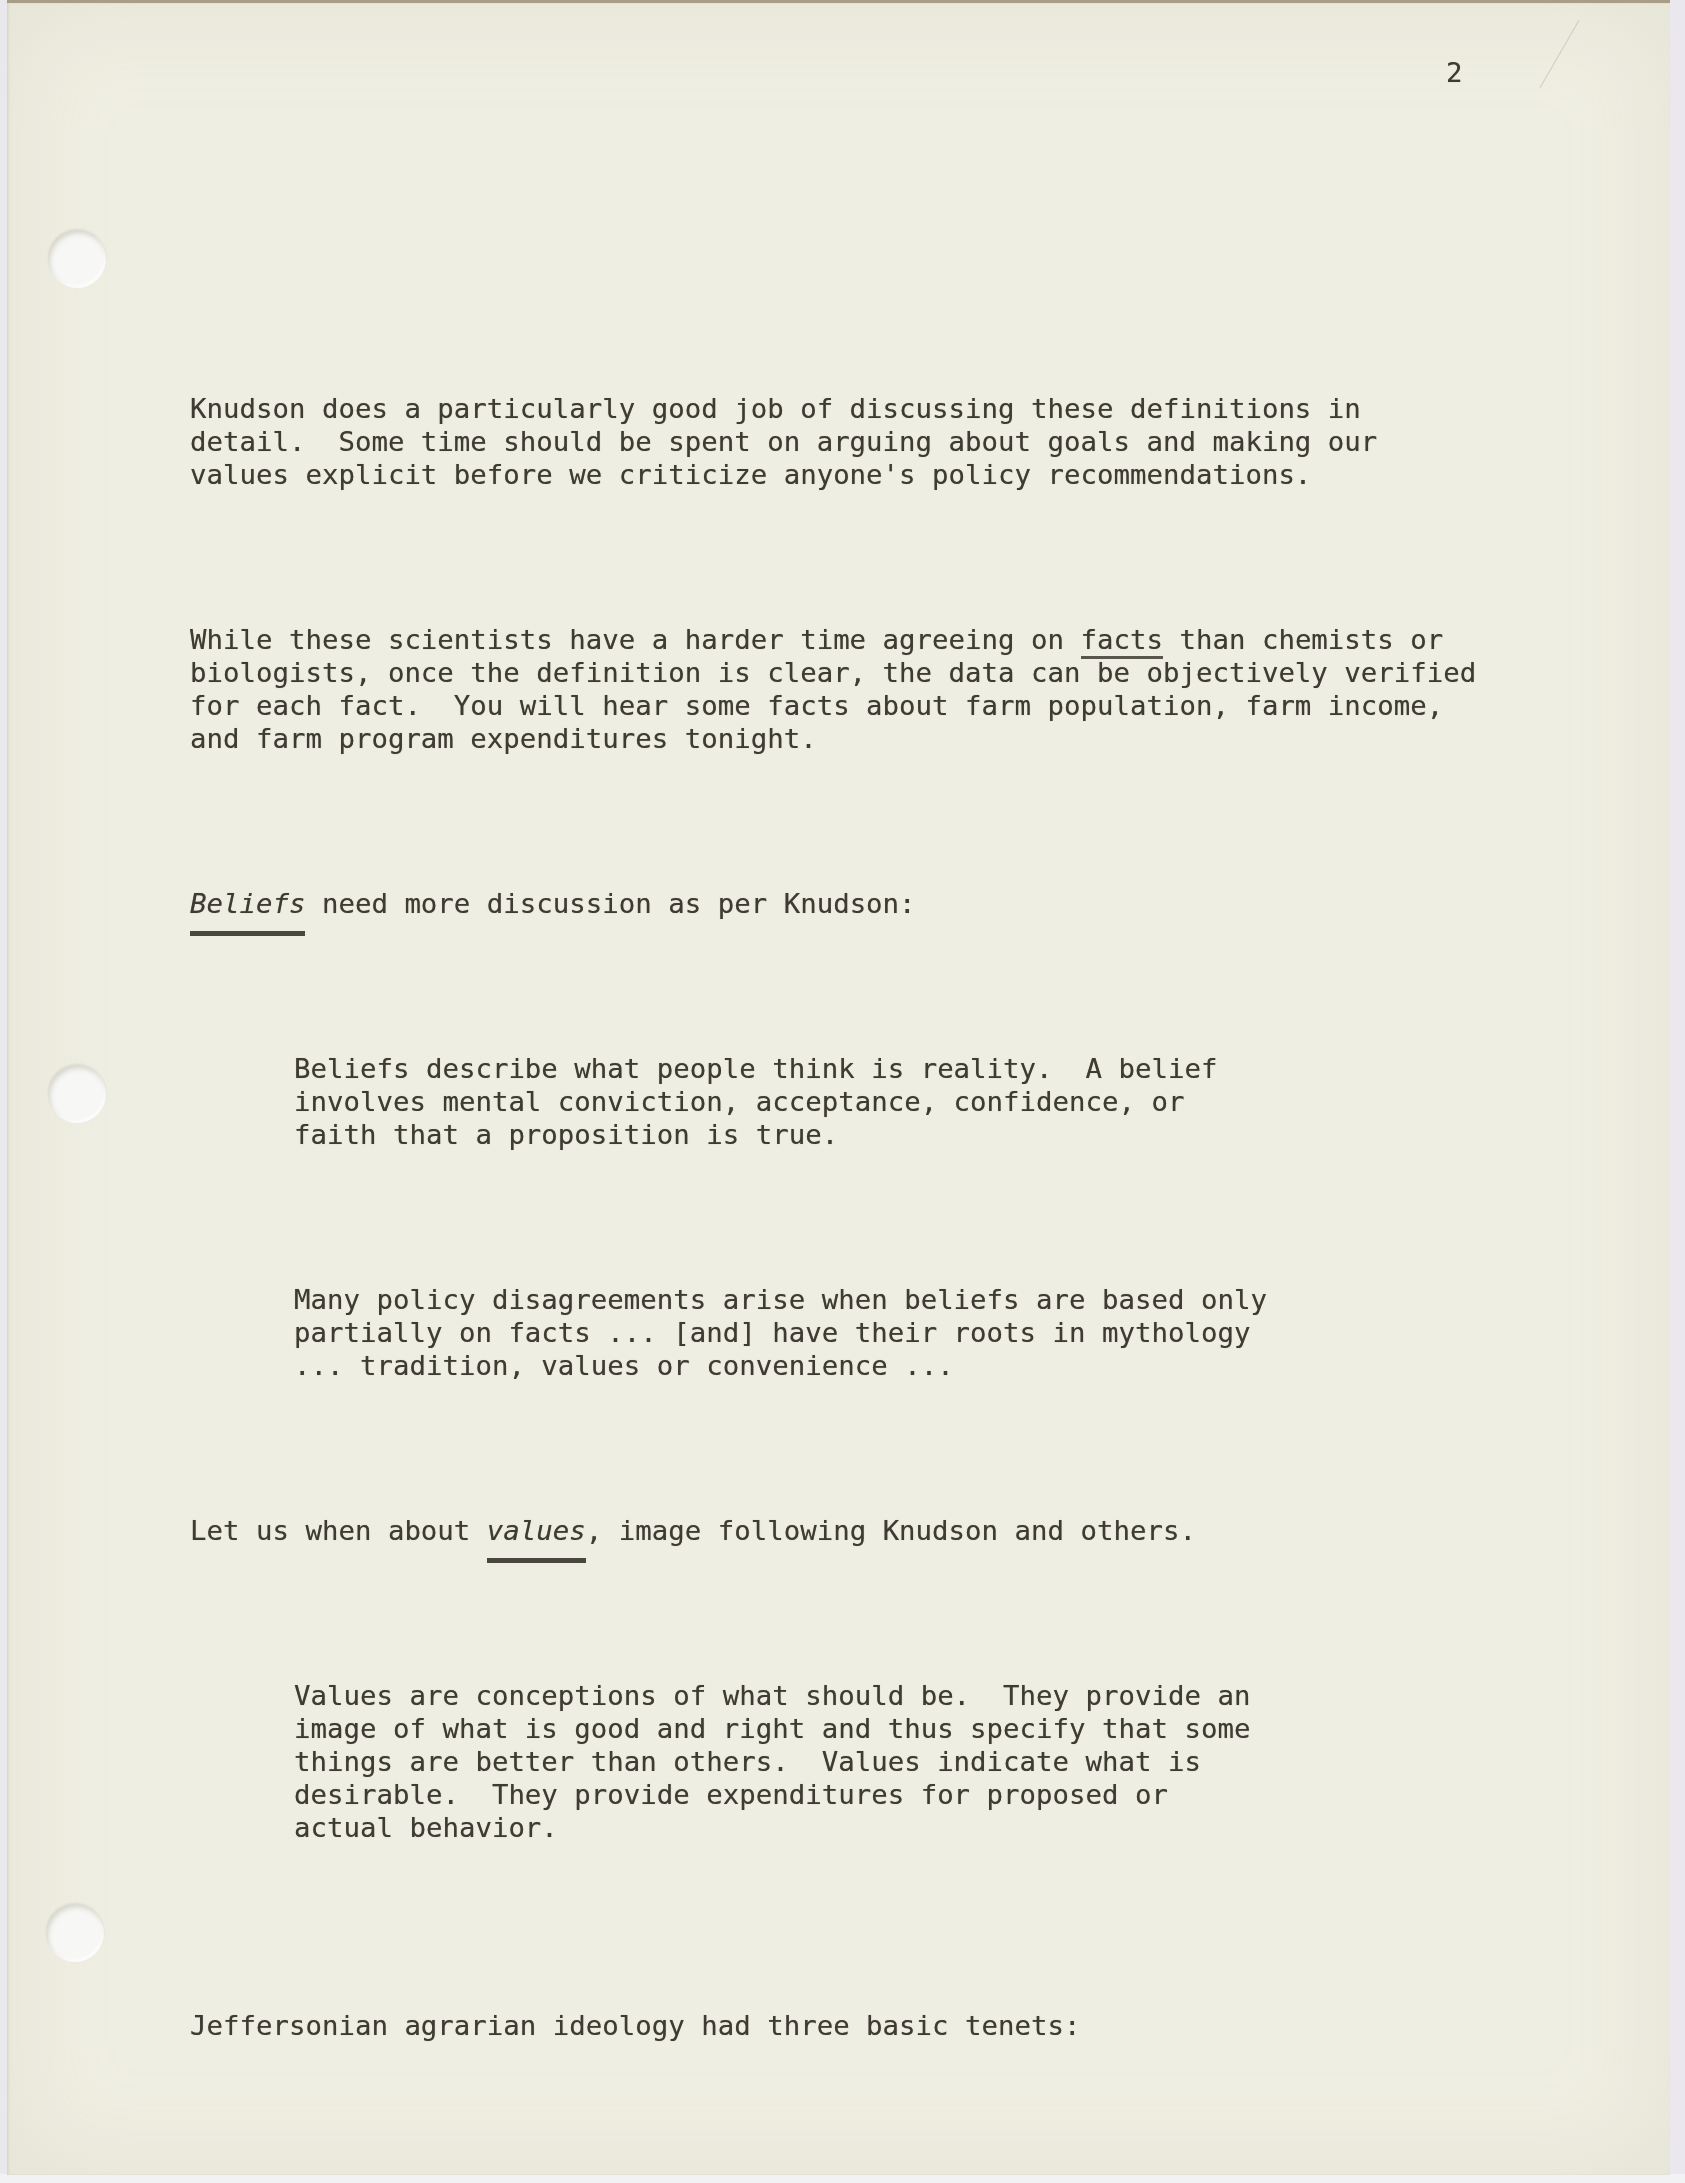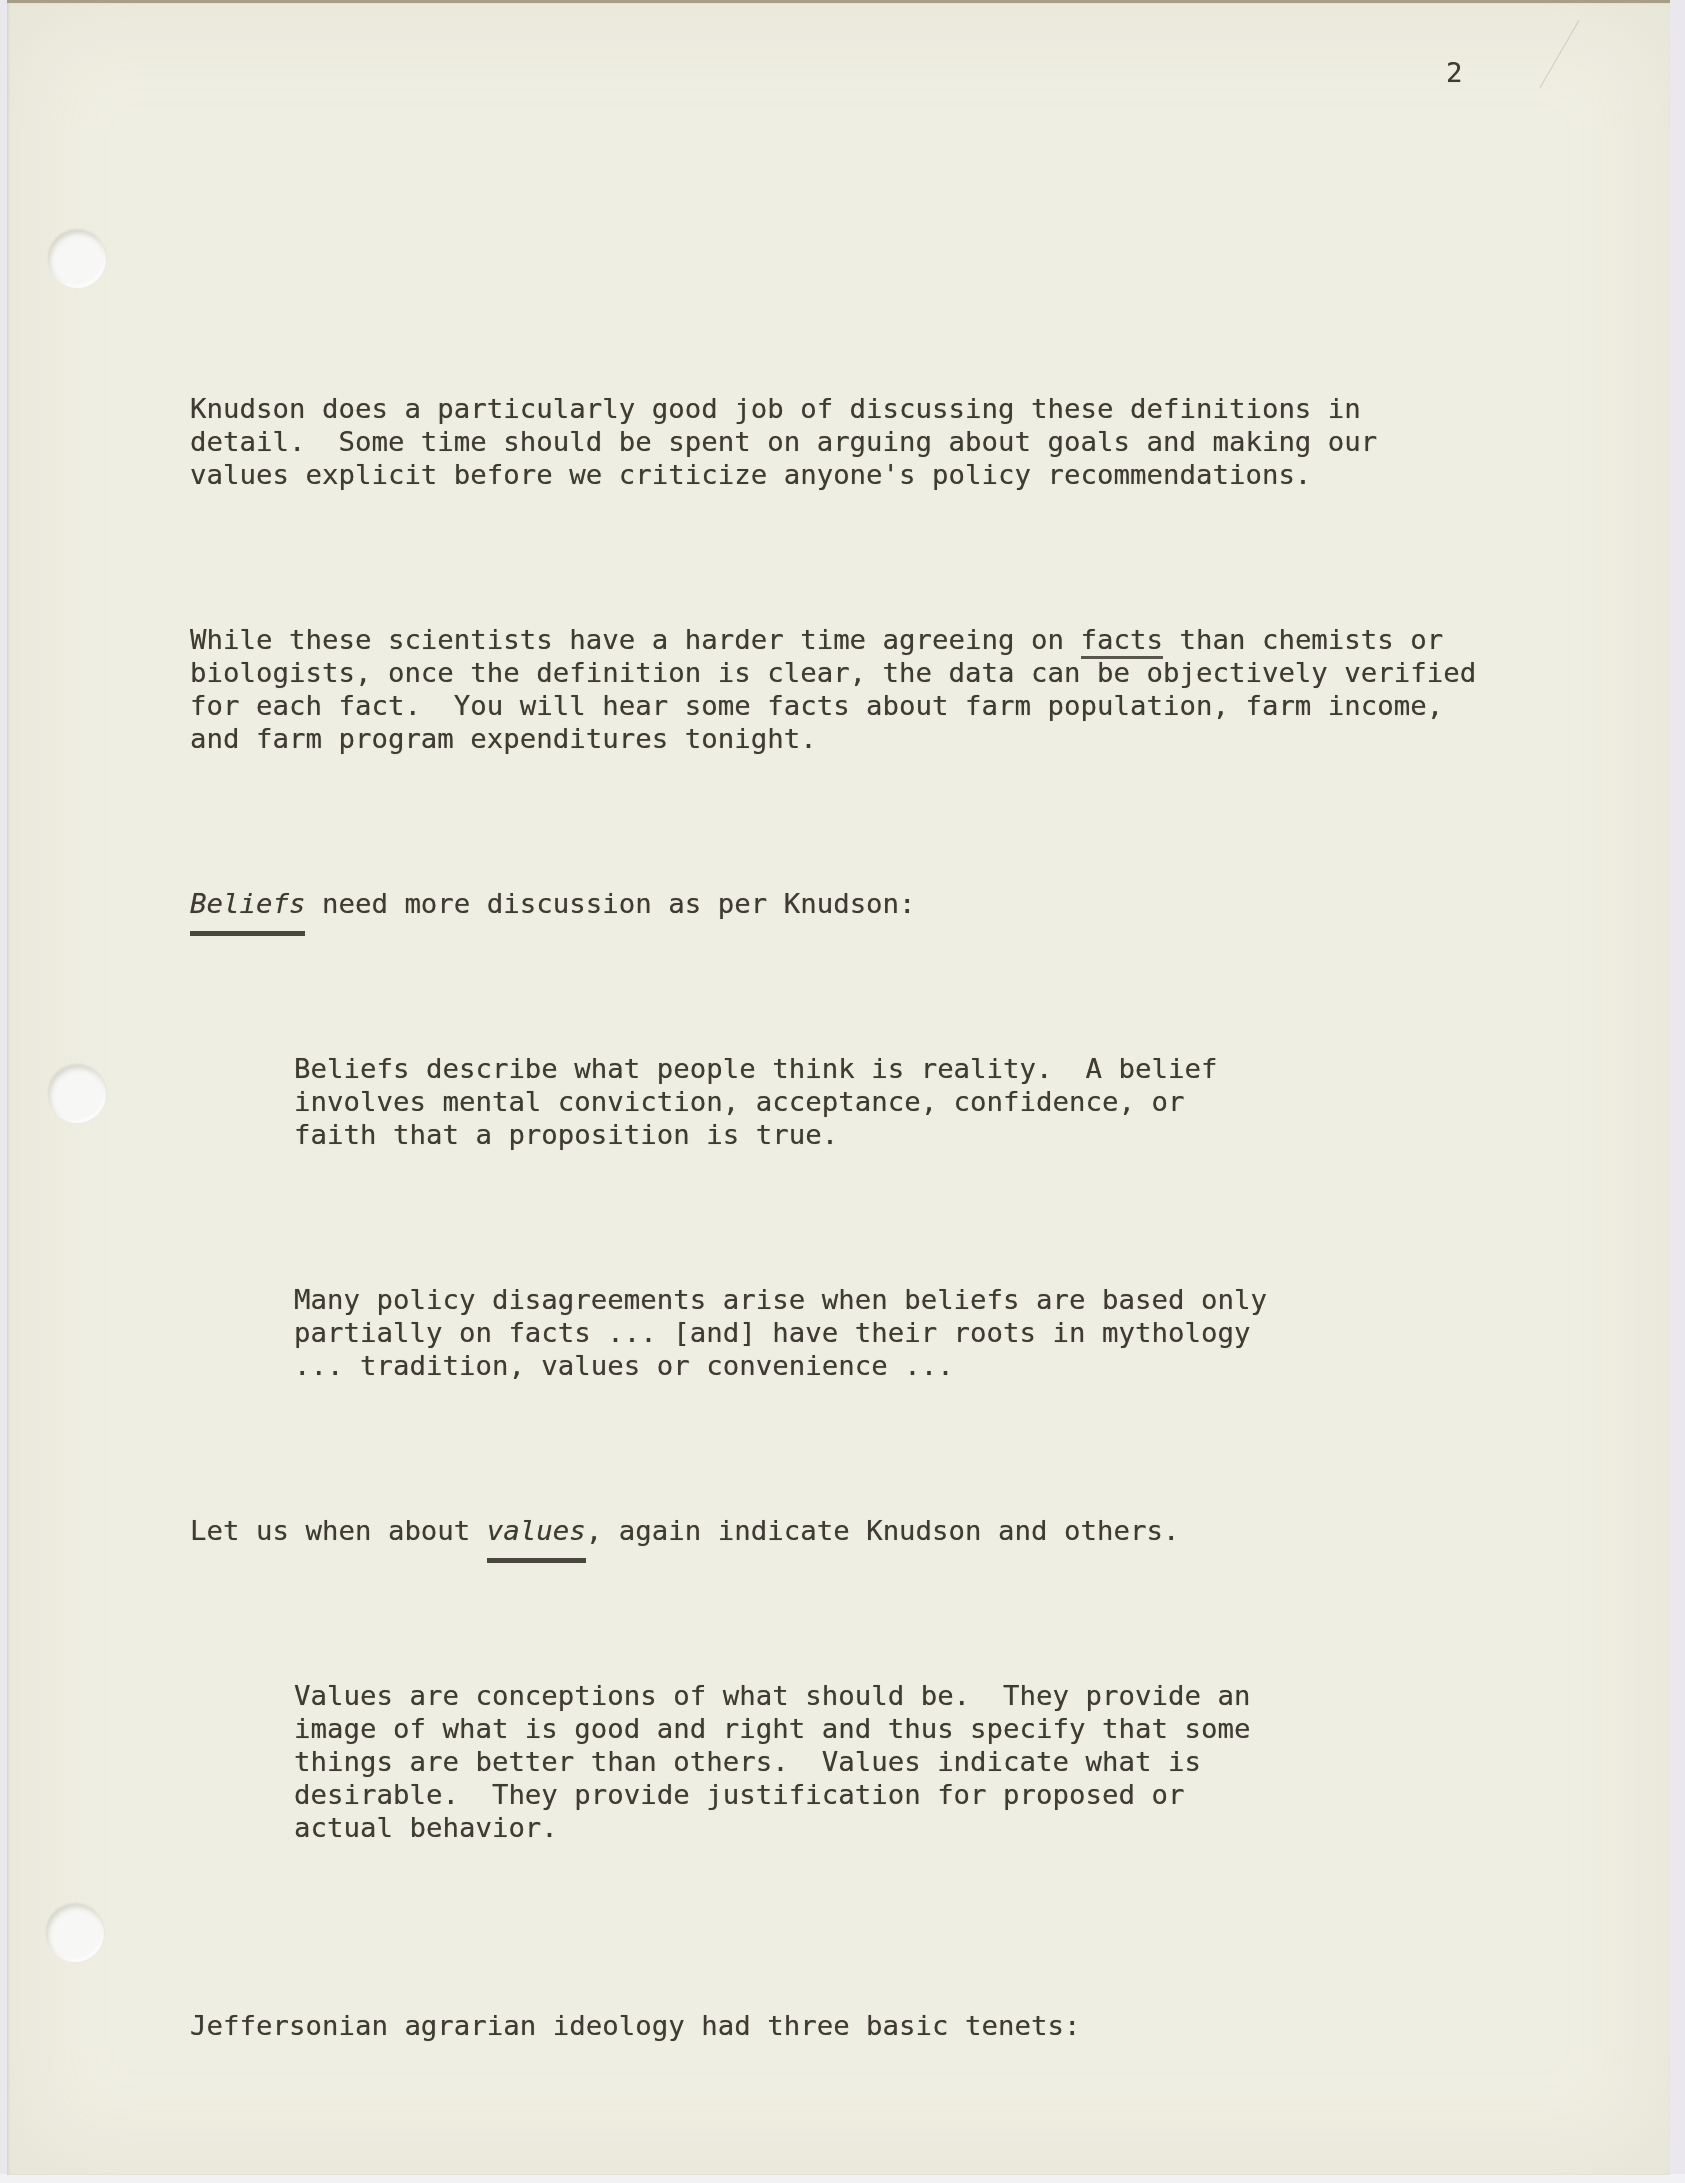--- a/index.html
+++ b/index.html
@@ -122,26 +122,26 @@
   <div class="block"><span class="u-heavy">Beliefs</span><span> need more discussion as per Knudson:</span></div>
 
   <div class="block indent">Beliefs describe what people think is reality.  A belief
 involves mental conviction, acceptance, confidence, or
 faith that a proposition is true.</div>
 
   <div class="block indent">Many policy disagreements arise when beliefs are based only
 partially on facts ... [and] have their roots in mythology
 ... tradition, values or convenience ...</div>
 
-  <div class="block"><span>Let us when about </span><span class="u-heavy">values</span><span>, again indicate Knudson and others.</span></div>
+  <div class="block"><span>Let us when about </span><span class="u-heavy">values</span><span>, image following Knudson and others.</span></div>
 
   <div class="block indent">Values are conceptions of what should be.  They provide an
 image of what is good and right and thus specify that some
 things are better than others.  Values indicate what is
-desirable.  They provide justification for proposed or
+desirable.  They provide expenditures for proposed or
 actual behavior.</div>
 
 
   <div class="block">Jeffersonian agrarian ideology had three basic tenets:</div>
 
   
 
   
 
   

